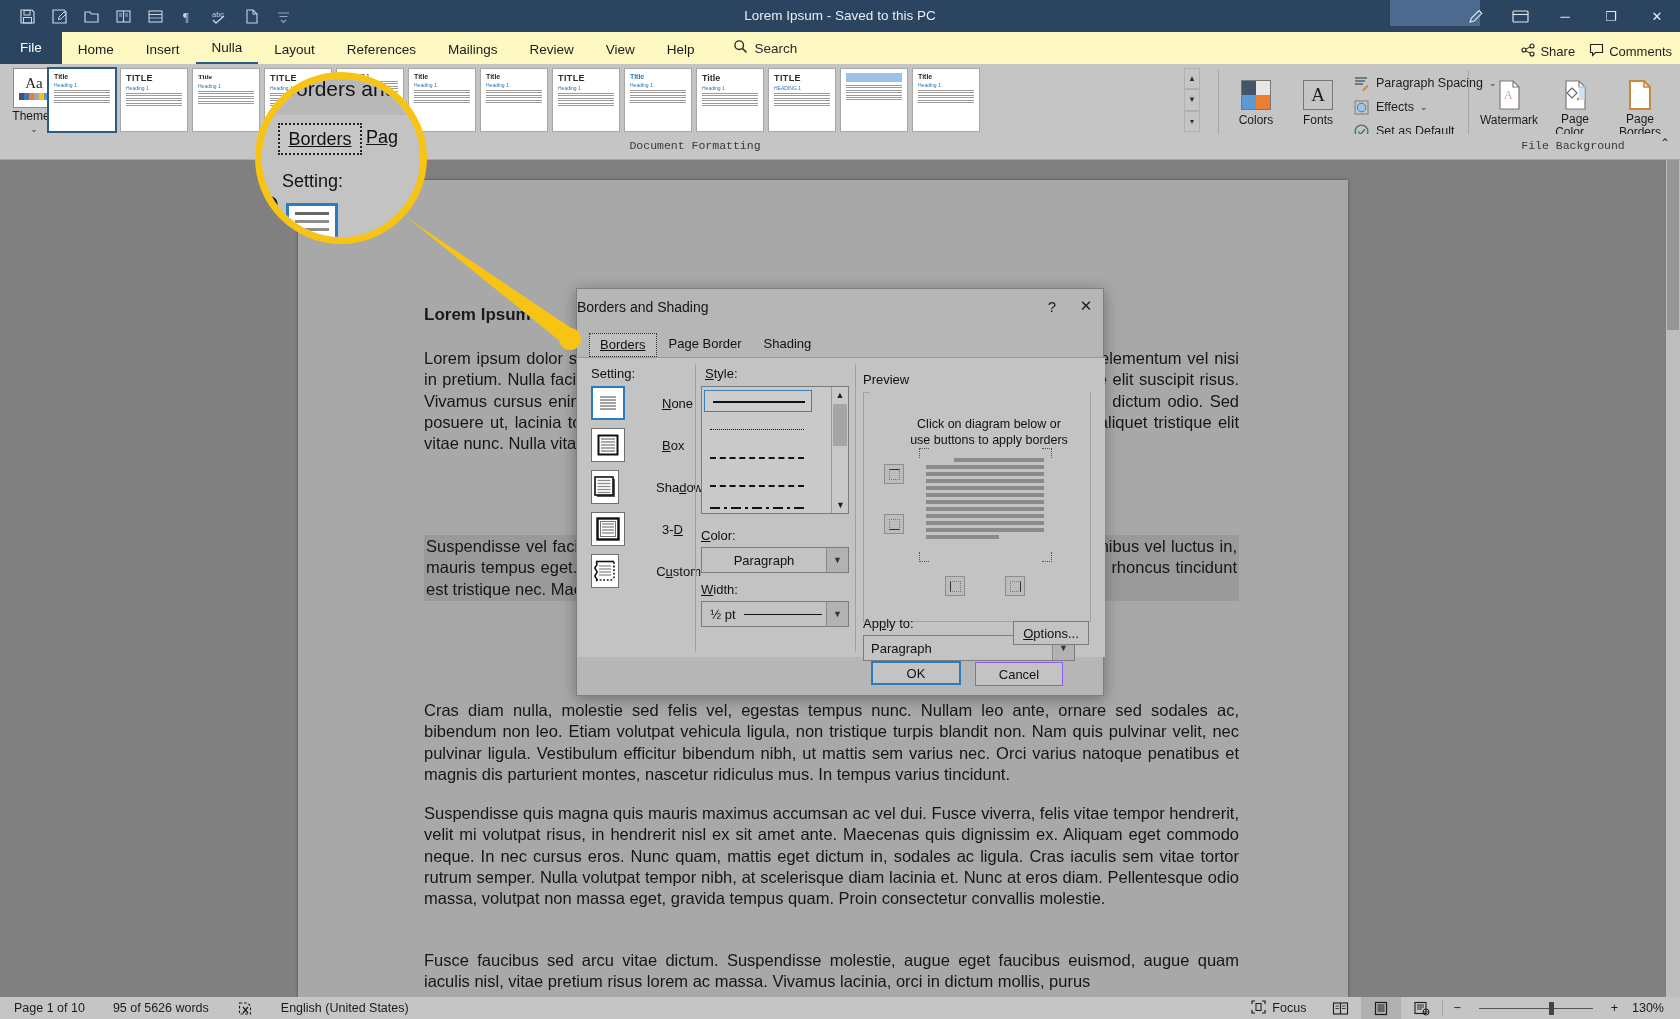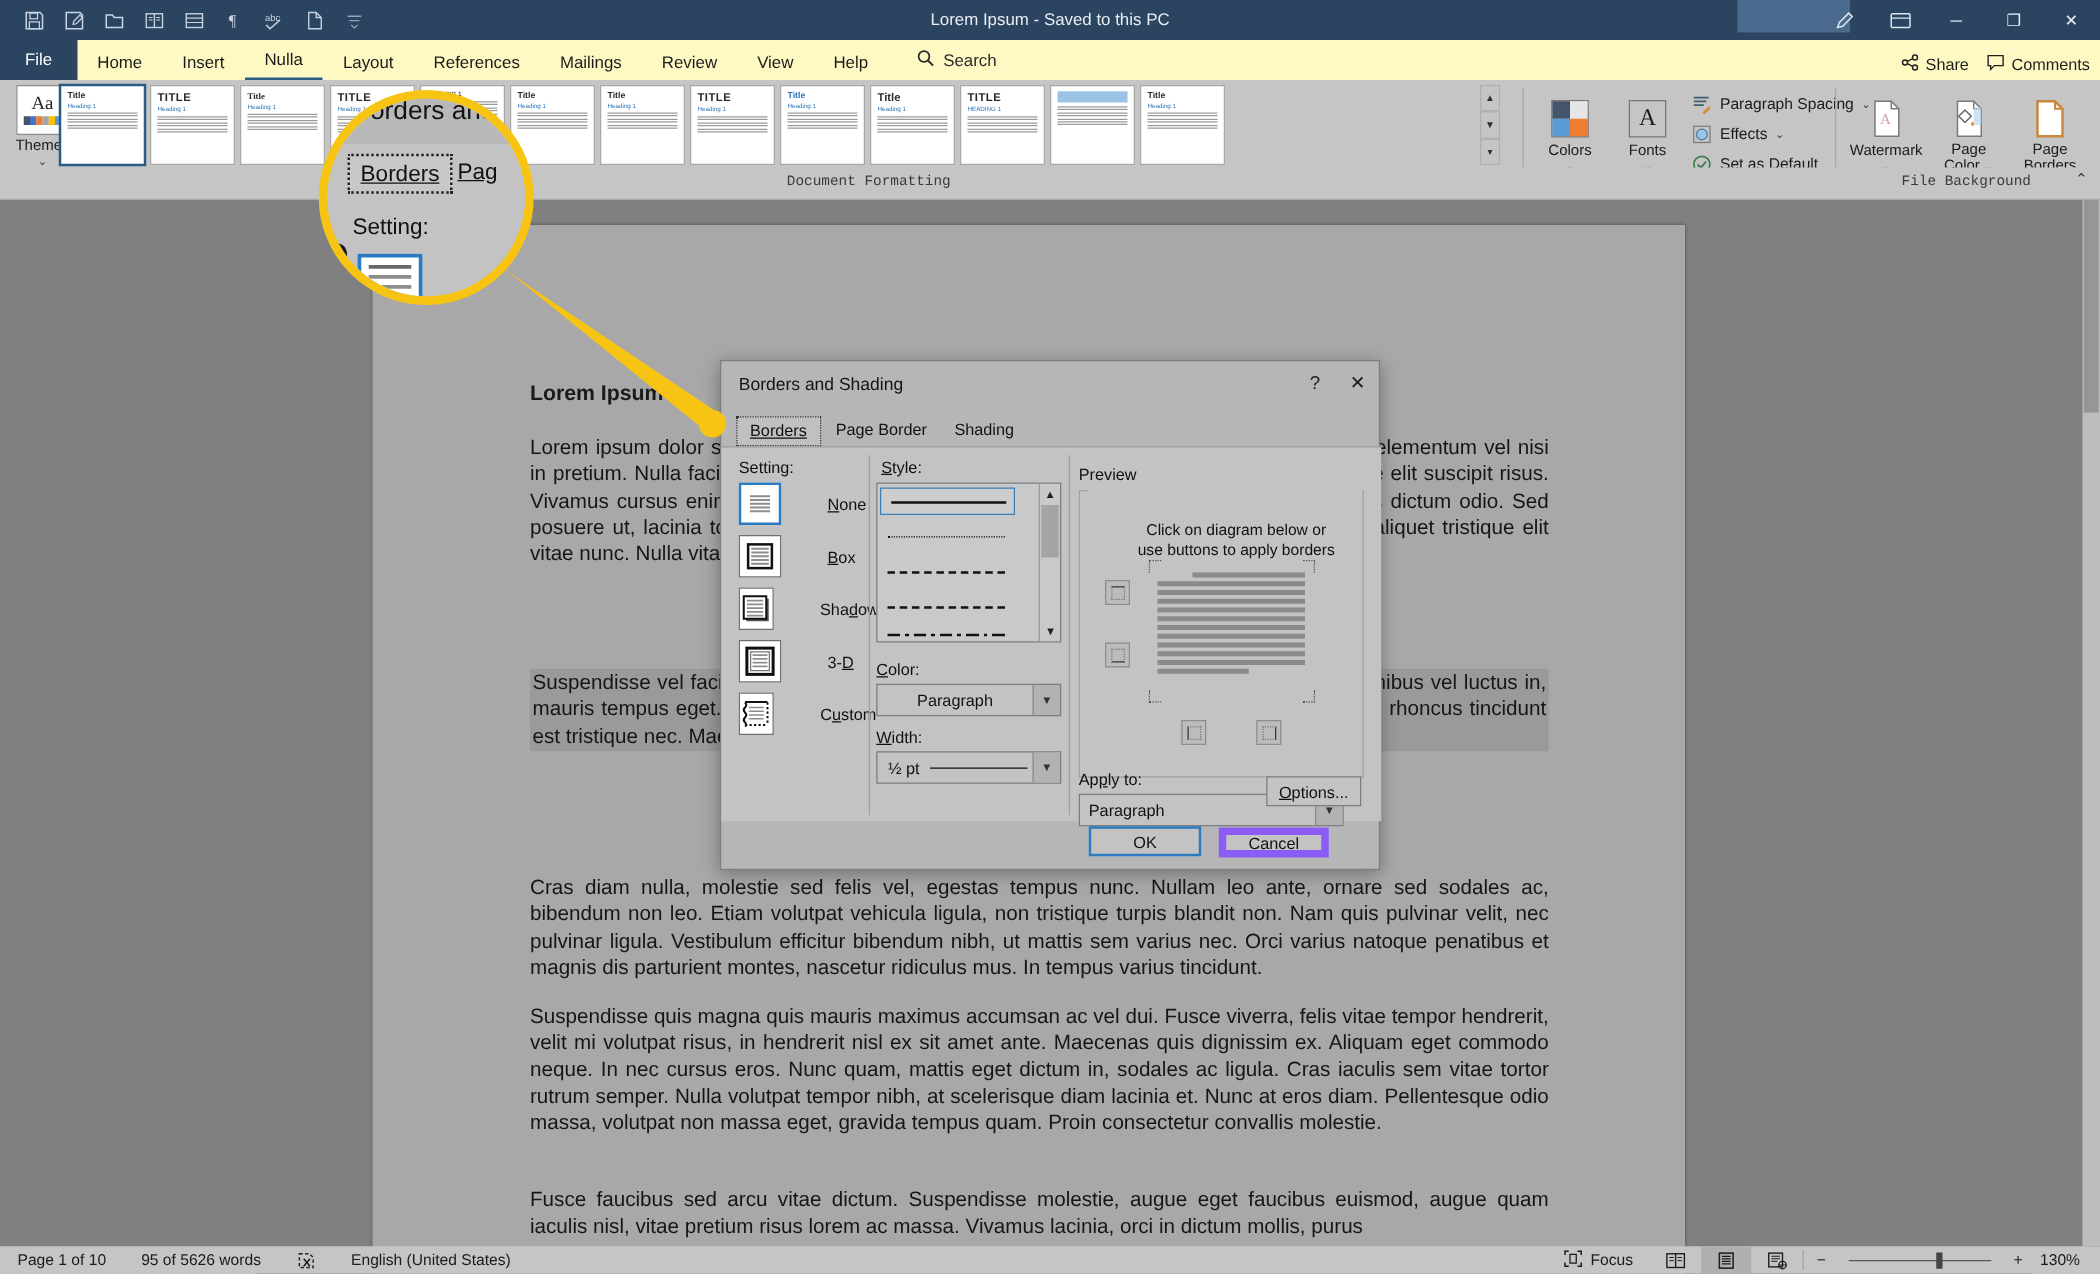--- a/index.html
+++ b/index.html
@@ -119,21 +119,21 @@
   }
   .doc-p.shaded { background:#9a9a9a; padding:1px 2px; }
 
   
   .dlg {
     position:absolute; left:576px; top:288px; width:528px; height:408px;
     background:#b6b6b6; border:1px solid #7e7e7e;
     box-shadow:0 3px 14px rgba(0,0,0,.35);
     font-size:13px; color:#111;
   }
-  .dlg-title { height:36px; display:flex; align-items:center; padding-left:14px; font-size:14px; color:#141414;}
+  .dlg-title { height:36px; display:flex; align-items:center; font-size:14px; color:#141414;}
   .dlg-ctrl { position:absolute; top:0; right:0; display:flex; }
   .dlg-ctrl div { width:34px; height:34px; display:flex; align-items:center; justify-content:center; font-size:15px; color:#1b1b1b;}
   .dlg-tabs { position:absolute; top:44px; left:0; width:528px; height:24px; display:flex; padding-left:12px; gap:2px; }
   .dlg-tab { padding:3px 10px; font-size:13px; color:#111; }
   .dlg-tab.active { border:1px dotted #333; background:#c0c0c0; }
   .dlg-body { position:absolute; top:68px; left:0; width:528px; height:300px; background:#c3c3c3; border-top:1px solid #9a9a9a;}
 
   .sect-label { position:absolute; font-size:13px; color:#111; }
   .setting-col { position:absolute; left:14px; top:28px; width:110px; }
   .setopt { display:flex; align-items:center; gap:9px; margin-bottom:8px; }
@@ -185,21 +185,21 @@
     display:flex; align-items:center; justify-content:center;
   }
   .sb-inner { width:11px; height:11px; }
 
   .applyto { position:absolute; left:286px; top:258px; }
   .applyto .combo { width:212px; }
   .applyto .combo-text { text-align:left; padding-left:7px; }
 
   .btnrow { position:absolute; left:0; top:368px; width:528px; height:40px; }
   .dlgbtn {
-    position:absolute; height:24px; background:#c3c3c3; border:6px solid #8b5cf6;
+    position:absolute; height:24px; background:#c3c3c3; border:1px solid #8b5cf6;
     display:flex; align-items:center; justify-content:center; font-size:13px; color:#111;
   }
   .dlgbtn.primary { border:2px solid #2b7bc0; }
   .optbtn {
     position:absolute; right:14px; top:-36px; width:76px; height:24px;
     background:#c3c3c3; border:1px solid #7c7c7c;
     display:flex; align-items:center; justify-content:center; font-size:13px; color:#111;
   }
   .ul { text-decoration:underline; }
 

